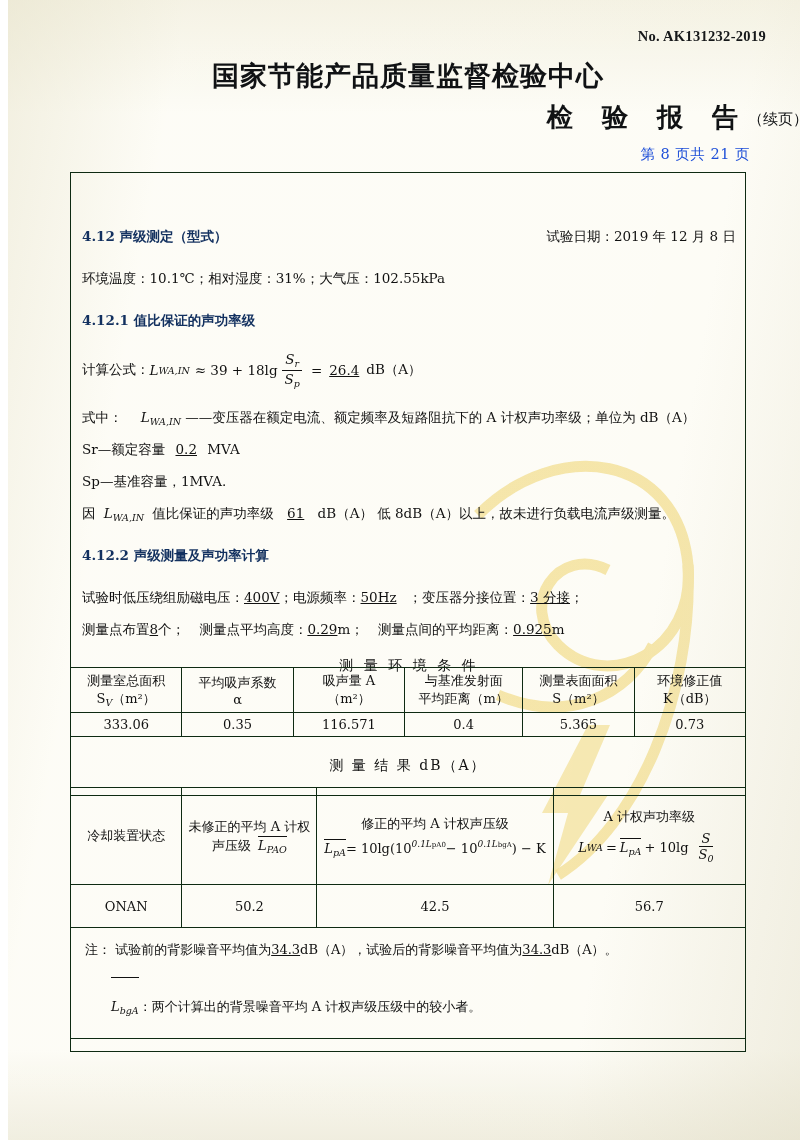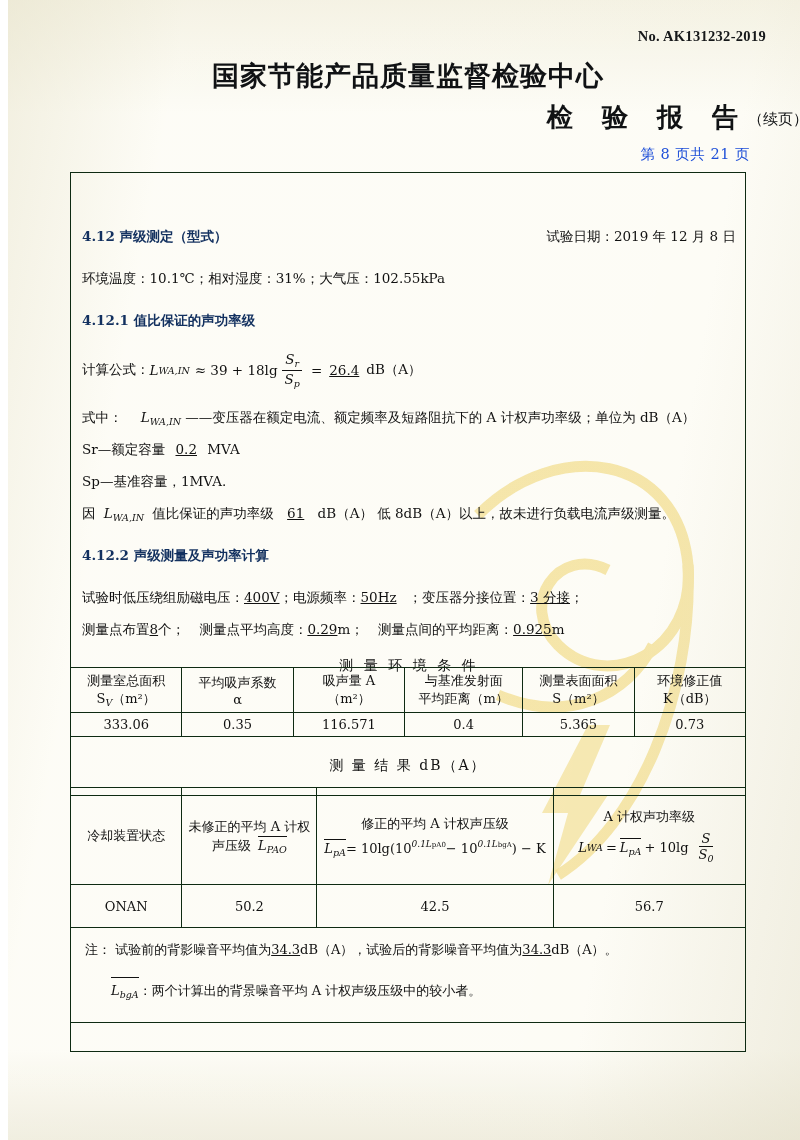--- a/index.html
+++ b/index.html
@@ -366,20 +366,20 @@
       <td>42.5</td>
       <td>56.7</td>
     </tr>
     <tr>
       <td colspan="4" style="text-align:left;padding:10px 14px 18px 14px;">
         <div class="notes">
           <span>注：</span>
           <span>试验前的背影噪音平均值为</span><span class="ul">34.3</span><span>dB（A），试验后的背影噪音平均值为</span><span class="ul">34.3</span><span>dB（A）。</span>
         </div>
         <div class="notes" style="margin-top:14px;padding-left:26px;">
-          <span style="border-top:1px solid #111;display:inline-block;padding-top:1px;"><span class="math-it">L</span><span class="sub">bgA</span></span><span>：两个计算出的背景噪音平均 A 计权声级压级中的较小者。</span>
+          <span style="border-top:1px solid #111;display:inline-block;padding-top:17px;"><span class="math-it">L</span><span class="sub">bgA</span></span><span>：两个计算出的背景噪音平均 A 计权声级压级中的较小者。</span>
         </div>
       </td>
     </tr>
   </tbody>
     </table>
 
 </div>
 
 </body></html>

